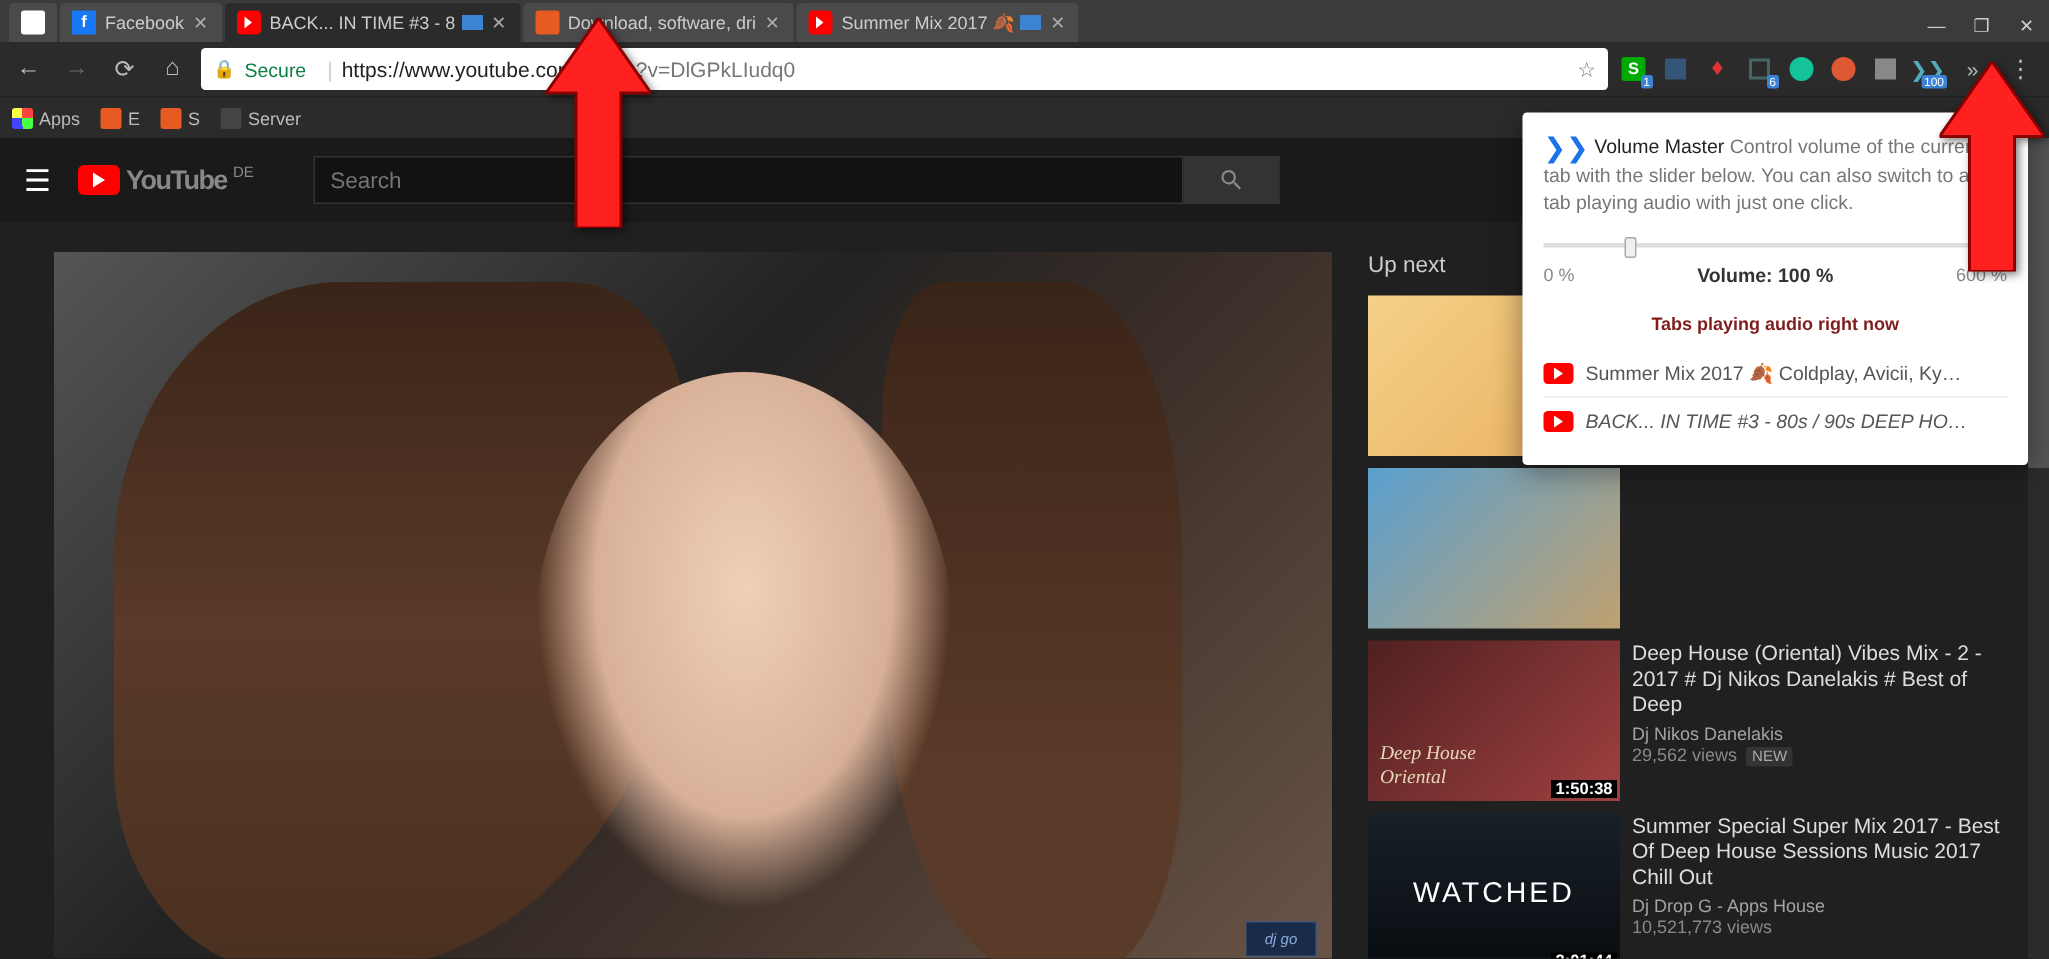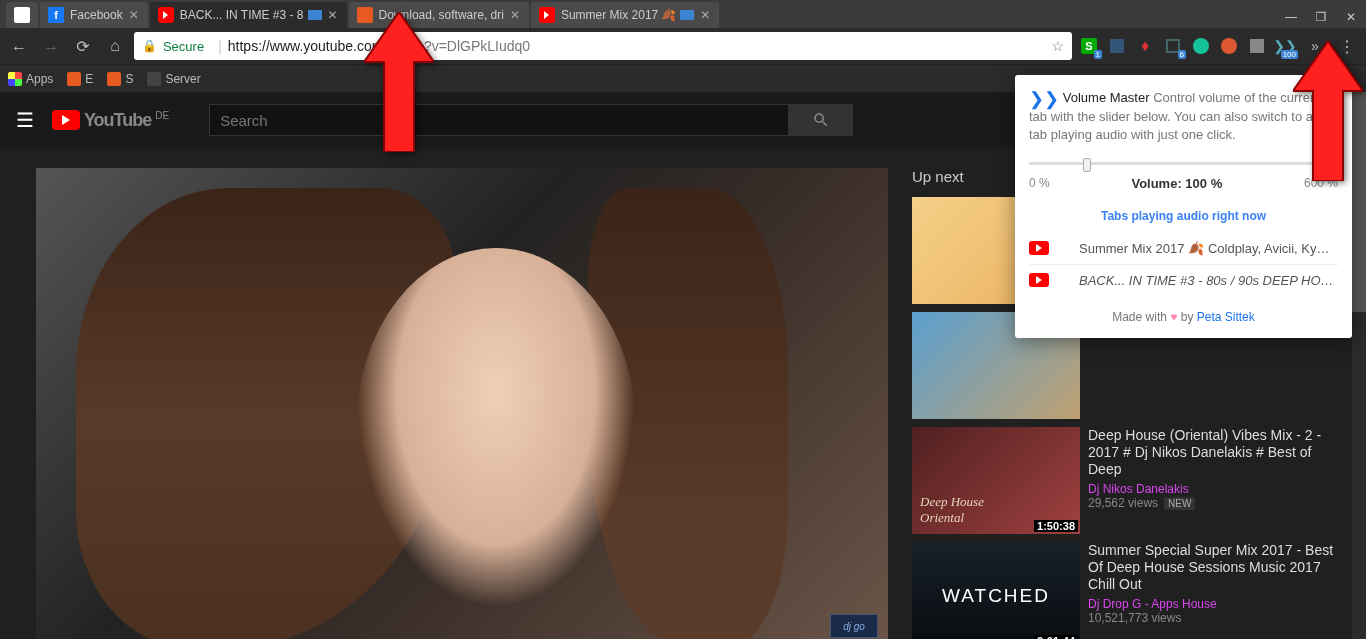--- a/index.html
+++ b/index.html
@@ -53,37 +53,37 @@
 .dj-logo { position:absolute; right:10px; bottom:10px; width:48px; height:24px; background:#1a2b4a; color:#88aadd; font-size:10px; font-style:italic; display:flex; align-items:center; justify-content:center; border:1px solid #445577; }
 
 .sidebar-yt { flex:1; }
 .upnext { color:#ccc; font-size:15px; margin-bottom:12px; }
 .vid-item { display:flex; margin-bottom:8px; cursor:pointer; }
 .thumb { width:168px; height:107px; background:#333; position:relative; flex:none; }
 .thumb .dur { position:absolute; right:2px; bottom:2px; background:#000; color:#fff; font-size:11px; padding:0 3px; font-weight:bold; }
 .thumb .watched { position:absolute; left:0; top:0; right:0; bottom:0; background:rgba(0,0,0,0.5); color:#fff; display:flex; align-items:center; justify-content:center; font-size:19px; letter-spacing:2px; }
 .vid-meta { padding-left:8px; flex:1; overflow:hidden; }
 .vid-title { color:#ddd; font-size:14px; line-height:17px; max-height:51px; overflow:hidden; }
-.vid-ch { color:#d946ef; font-size:12px; margin-top:4px; }
+.vid-ch { color:#a3a3a3; font-size:12px; margin-top:4px; }
 .vid-views { color:#888; font-size:12px; }
 .new-b { background:#333; color:#aaa; font-size:10px; padding:1px 4px; margin-left:6px; border-radius:2px; }
 
 
 .vm-popup { position:absolute; top:75px; right:14px; width:337px; background:#fff; color:#333; box-shadow:0 4px 20px rgba(0,0,0,0.4); border-radius:3px; padding:14px; z-index:100; font-size:13px; }
 .vm-head { color:#777; line-height:18px; margin-bottom:12px; }
 .vm-head .vm-ic { color:#1a73e8; font-size:18px; vertical-align:middle; }
 .vm-head .vm-title { font-weight:normal; color:#222; }
 .vm-slider-row { margin:10px 0 6px; }
 .vm-slider { position:relative; height:14px; margin-bottom:6px; }
 .vm-track { position:absolute; top:6px; left:0; right:0; height:3px; background:#ddd; }
 .vm-thumb { position:absolute; left:54px; top:2px; width:8px; height:14px; background:#f0f0f0; border:1px solid #aaa; border-radius:2px; cursor:grab; }
 .vm-scale { display:flex; justify-content:space-between; color:#888; font-size:12px; }
 .vm-vol { text-align:center; font-weight:bold; color:#333; font-size:13px; }
-.vm-section { text-align:center; font-weight:bold; font-size:12px; margin:18px 0 10px; color:#3b82f6; }
-.vm-tab { display:flex; align-items:center; padding:8px 0; border-bottom:1px solid #eee; cursor:pointer;gap:22px; }
+.vm-section { text-align:center; font-weight:bold; font-size:12px; margin:18px 0 10px; color:#7f1d1d; }
+.vm-tab { display:flex; align-items:flex-end; padding:8px 0; border-bottom:1px solid #eee; cursor:pointer; }
 .vm-tab .yt-ic { width:20px; height:14px; background:#ff0000; border-radius:3px; margin-right:8px; position:relative; flex:none; }
 .vm-tab .yt-ic::after { content:""; position:absolute; left:7px; top:3px; border-left:6px solid #fff; border-top:4px solid transparent; border-bottom:4px solid transparent; }
 .vm-tab .t { color:#555; font-size:13px; overflow:hidden; white-space:nowrap; text-overflow:ellipsis; }
 .vm-foot { text-align:center; color:#777; font-size:12px; padding-top:14px; }
 .vm-foot .heart { color:#f8a; }
 .vm-foot a { color:#1a73e8; text-decoration:none; }
 
 
 .arrow { position:absolute; z-index:200; }
 .arrow svg { filter:drop-shadow(2px 2px 3px rgba(0,0,0,0.5)); }
@@ -284,23 +284,20 @@
   </div>
   <div class="vm-section">Tabs playing audio right now</div>
   <div class="vm-tab">
     <span class="yt-ic"></span>
     <span class="t">Summer Mix 2017 🍂 Coldplay, Avicii, Ky…</span>
   </div>
   <div class="vm-tab" style="border-bottom:none;font-style:italic;">
     <span class="yt-ic"></span>
     <span class="t">BACK... IN TIME #3 - 80s / 90s DEEP HO…</span>
   </div>
-  <div class="vm-foot">
-    <span>Made with</span> <span class="heart">♥</span> <span>by</span> <a>Peta Sittek</a>
-  </div>
 </div>
 
 <div class="arrow" style="left:364px;top:12px;">
   <svg width="70" height="140">
       <path d="M35 0 L70 50 L50 50 L50 140 L20 140 L20 50 L0 50 Z" fill="#ff2020" stroke="#800" stroke-width="2"></path>
     </svg>
 </div>
 <div class="arrow" style="left:1293px;top:41px;">
   <svg width="70" height="140">
       <path d="M35 0 L70 50 L50 50 L50 140 L20 140 L20 50 L0 50 Z" fill="#ff2020" stroke="#800" stroke-width="2"></path>

